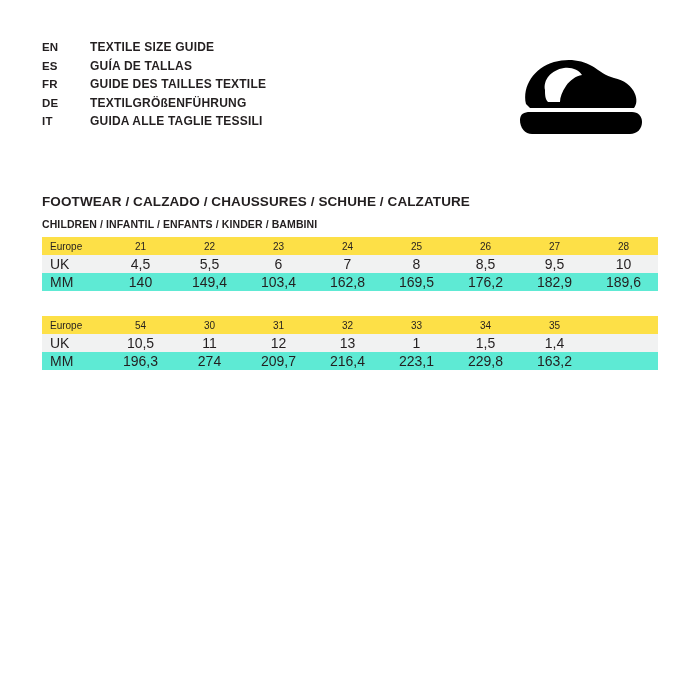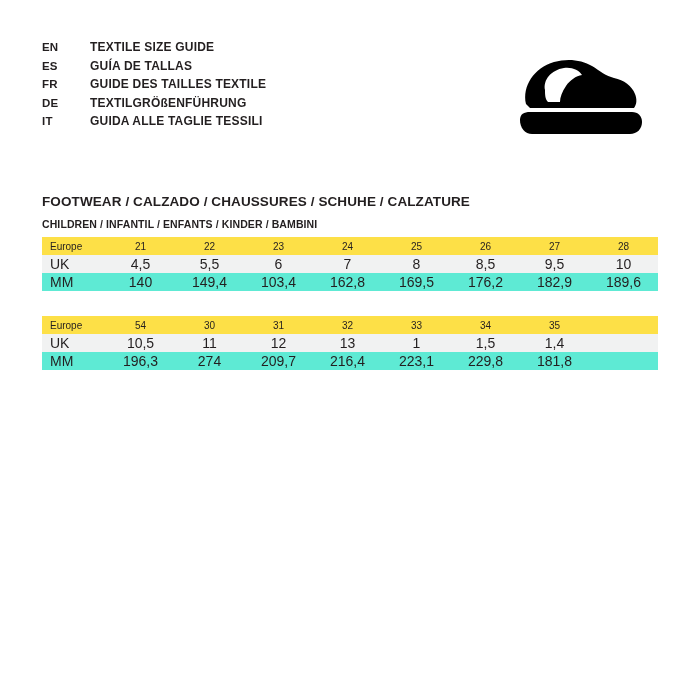--- a/index.html
+++ b/index.html
@@ -227,19 +227,19 @@
         <td></td>
       </tr>
       <tr class="plain">
         <td class="rowlabel">MM</td>
         <td>196,3</td>
         <td>274</td>
         <td>209,7</td>
         <td>216,4</td>
         <td>223,1</td>
         <td>229,8</td>
-        <td>181,8</td>
+        <td>163,2</td>
         <td></td>
       </tr>
     </tbody>
   </table>
 
 </div>
 
 </body></html>

